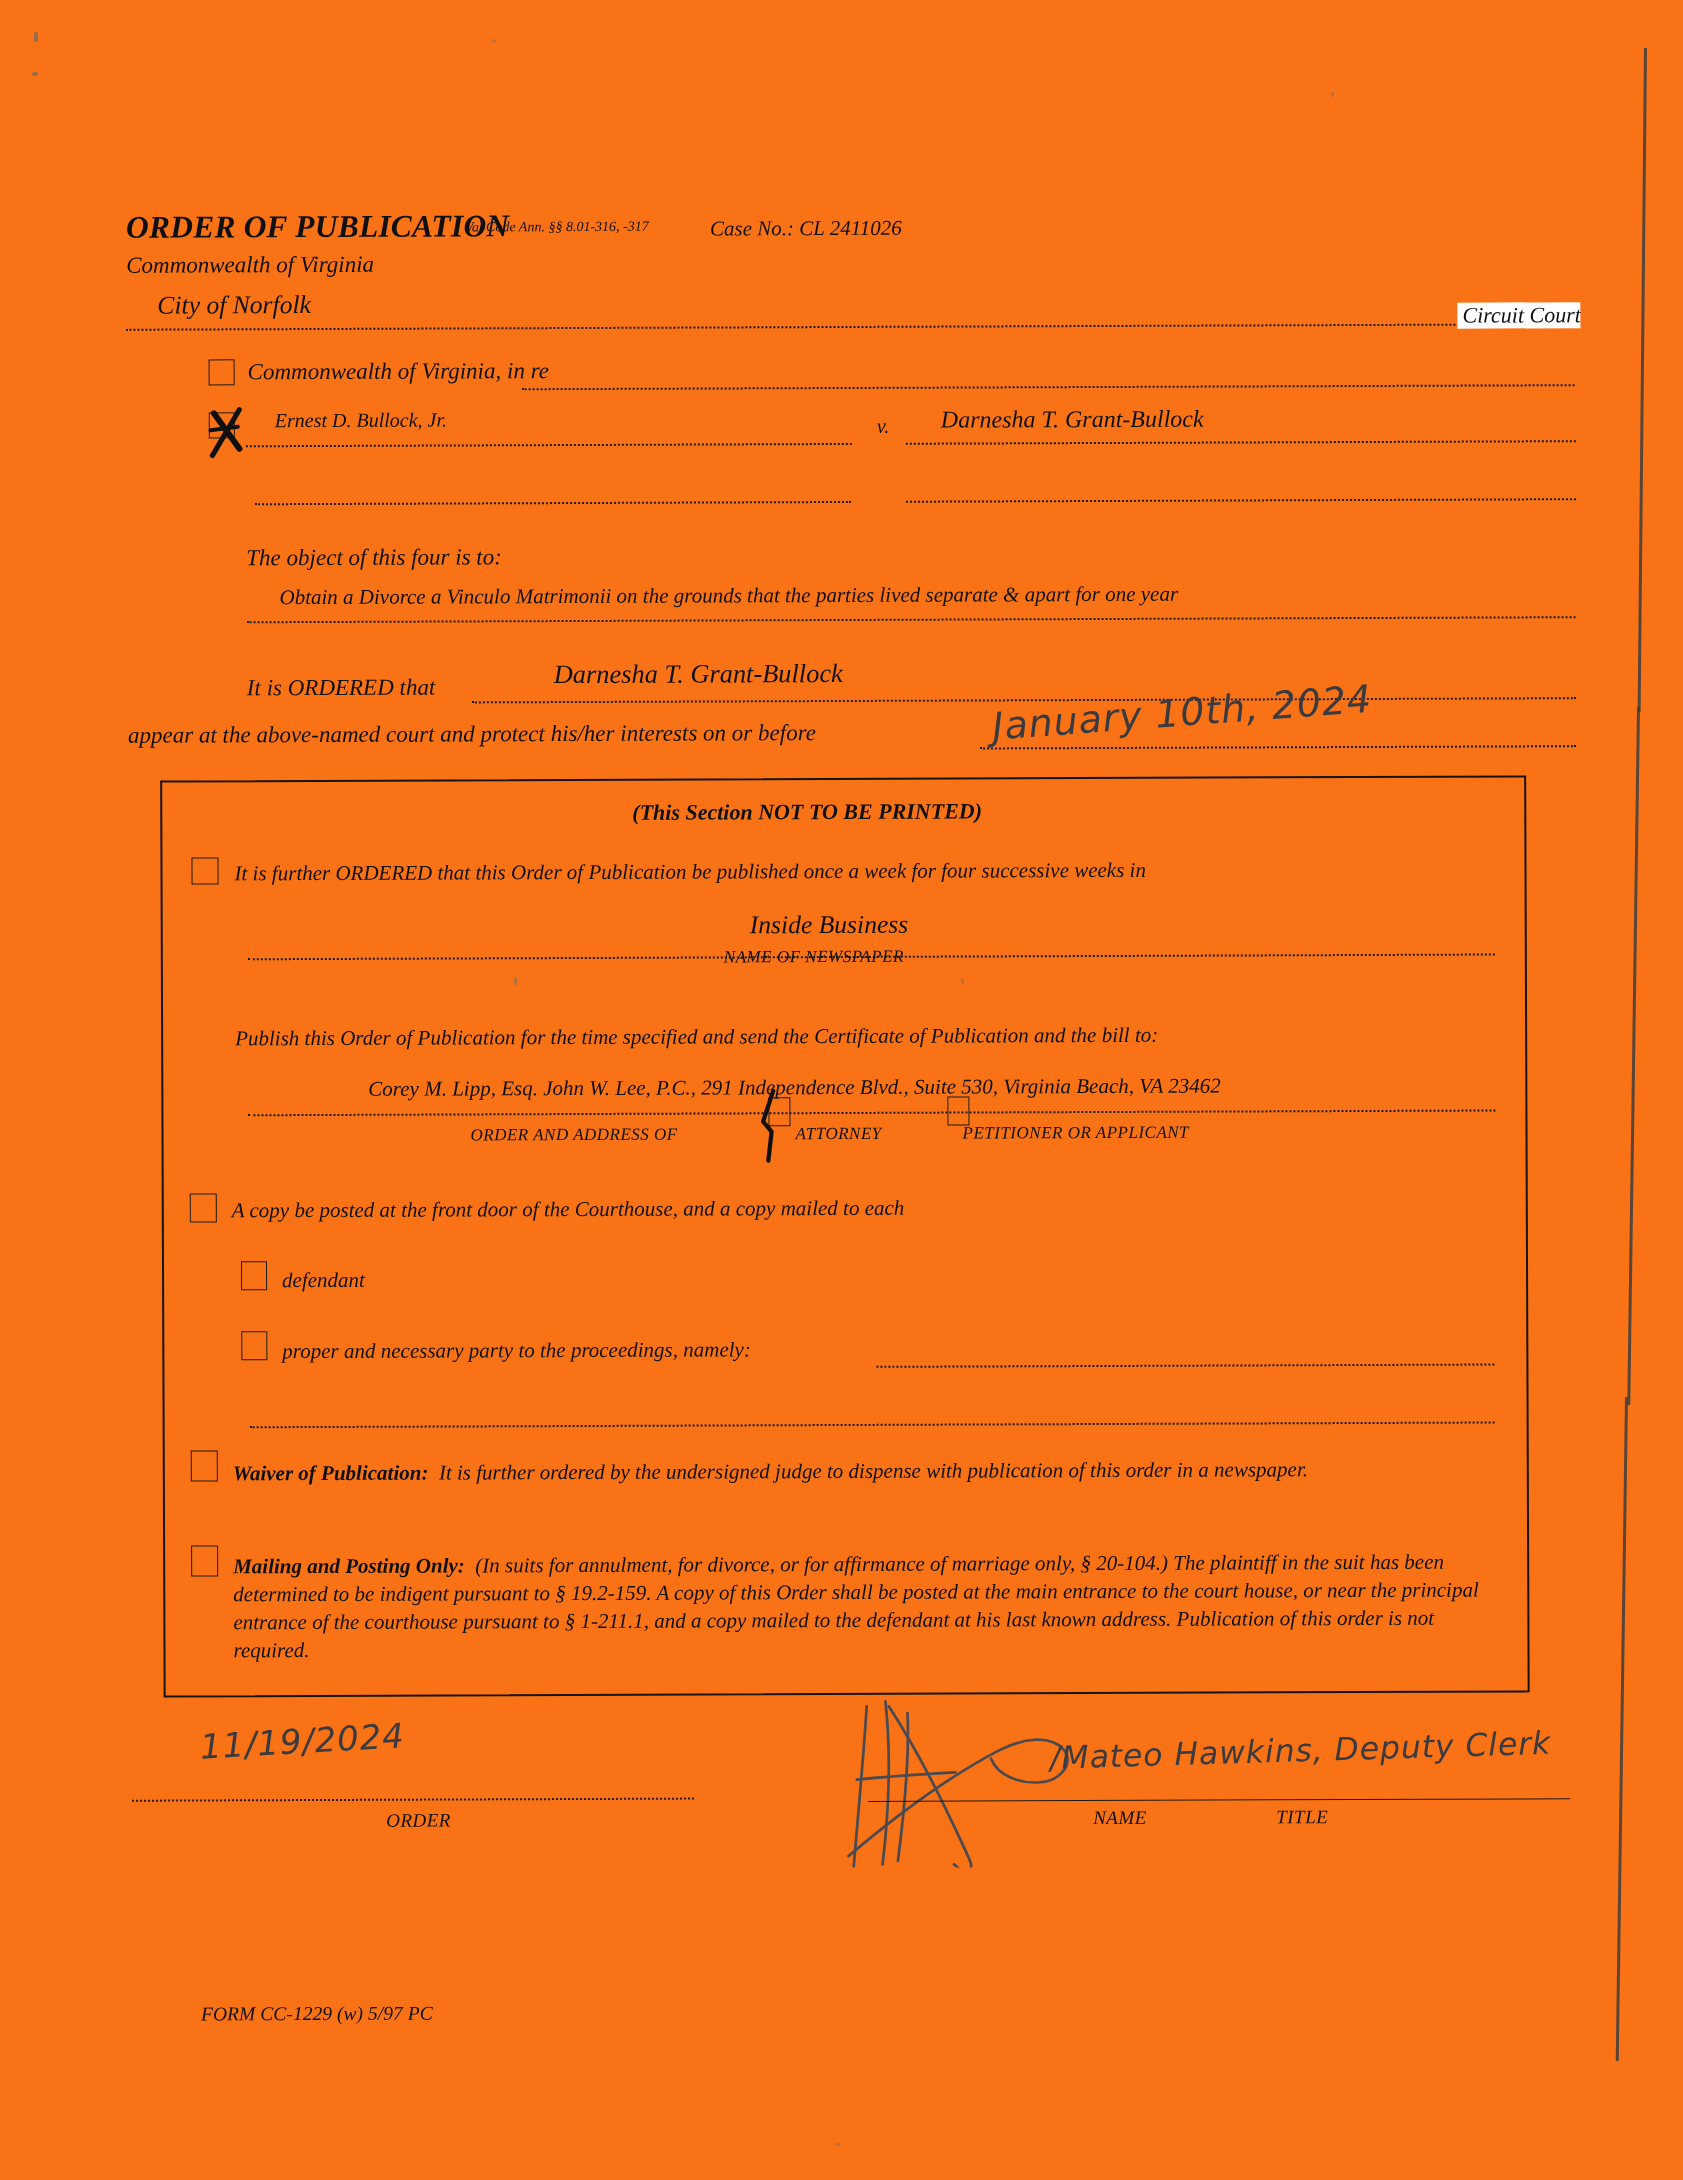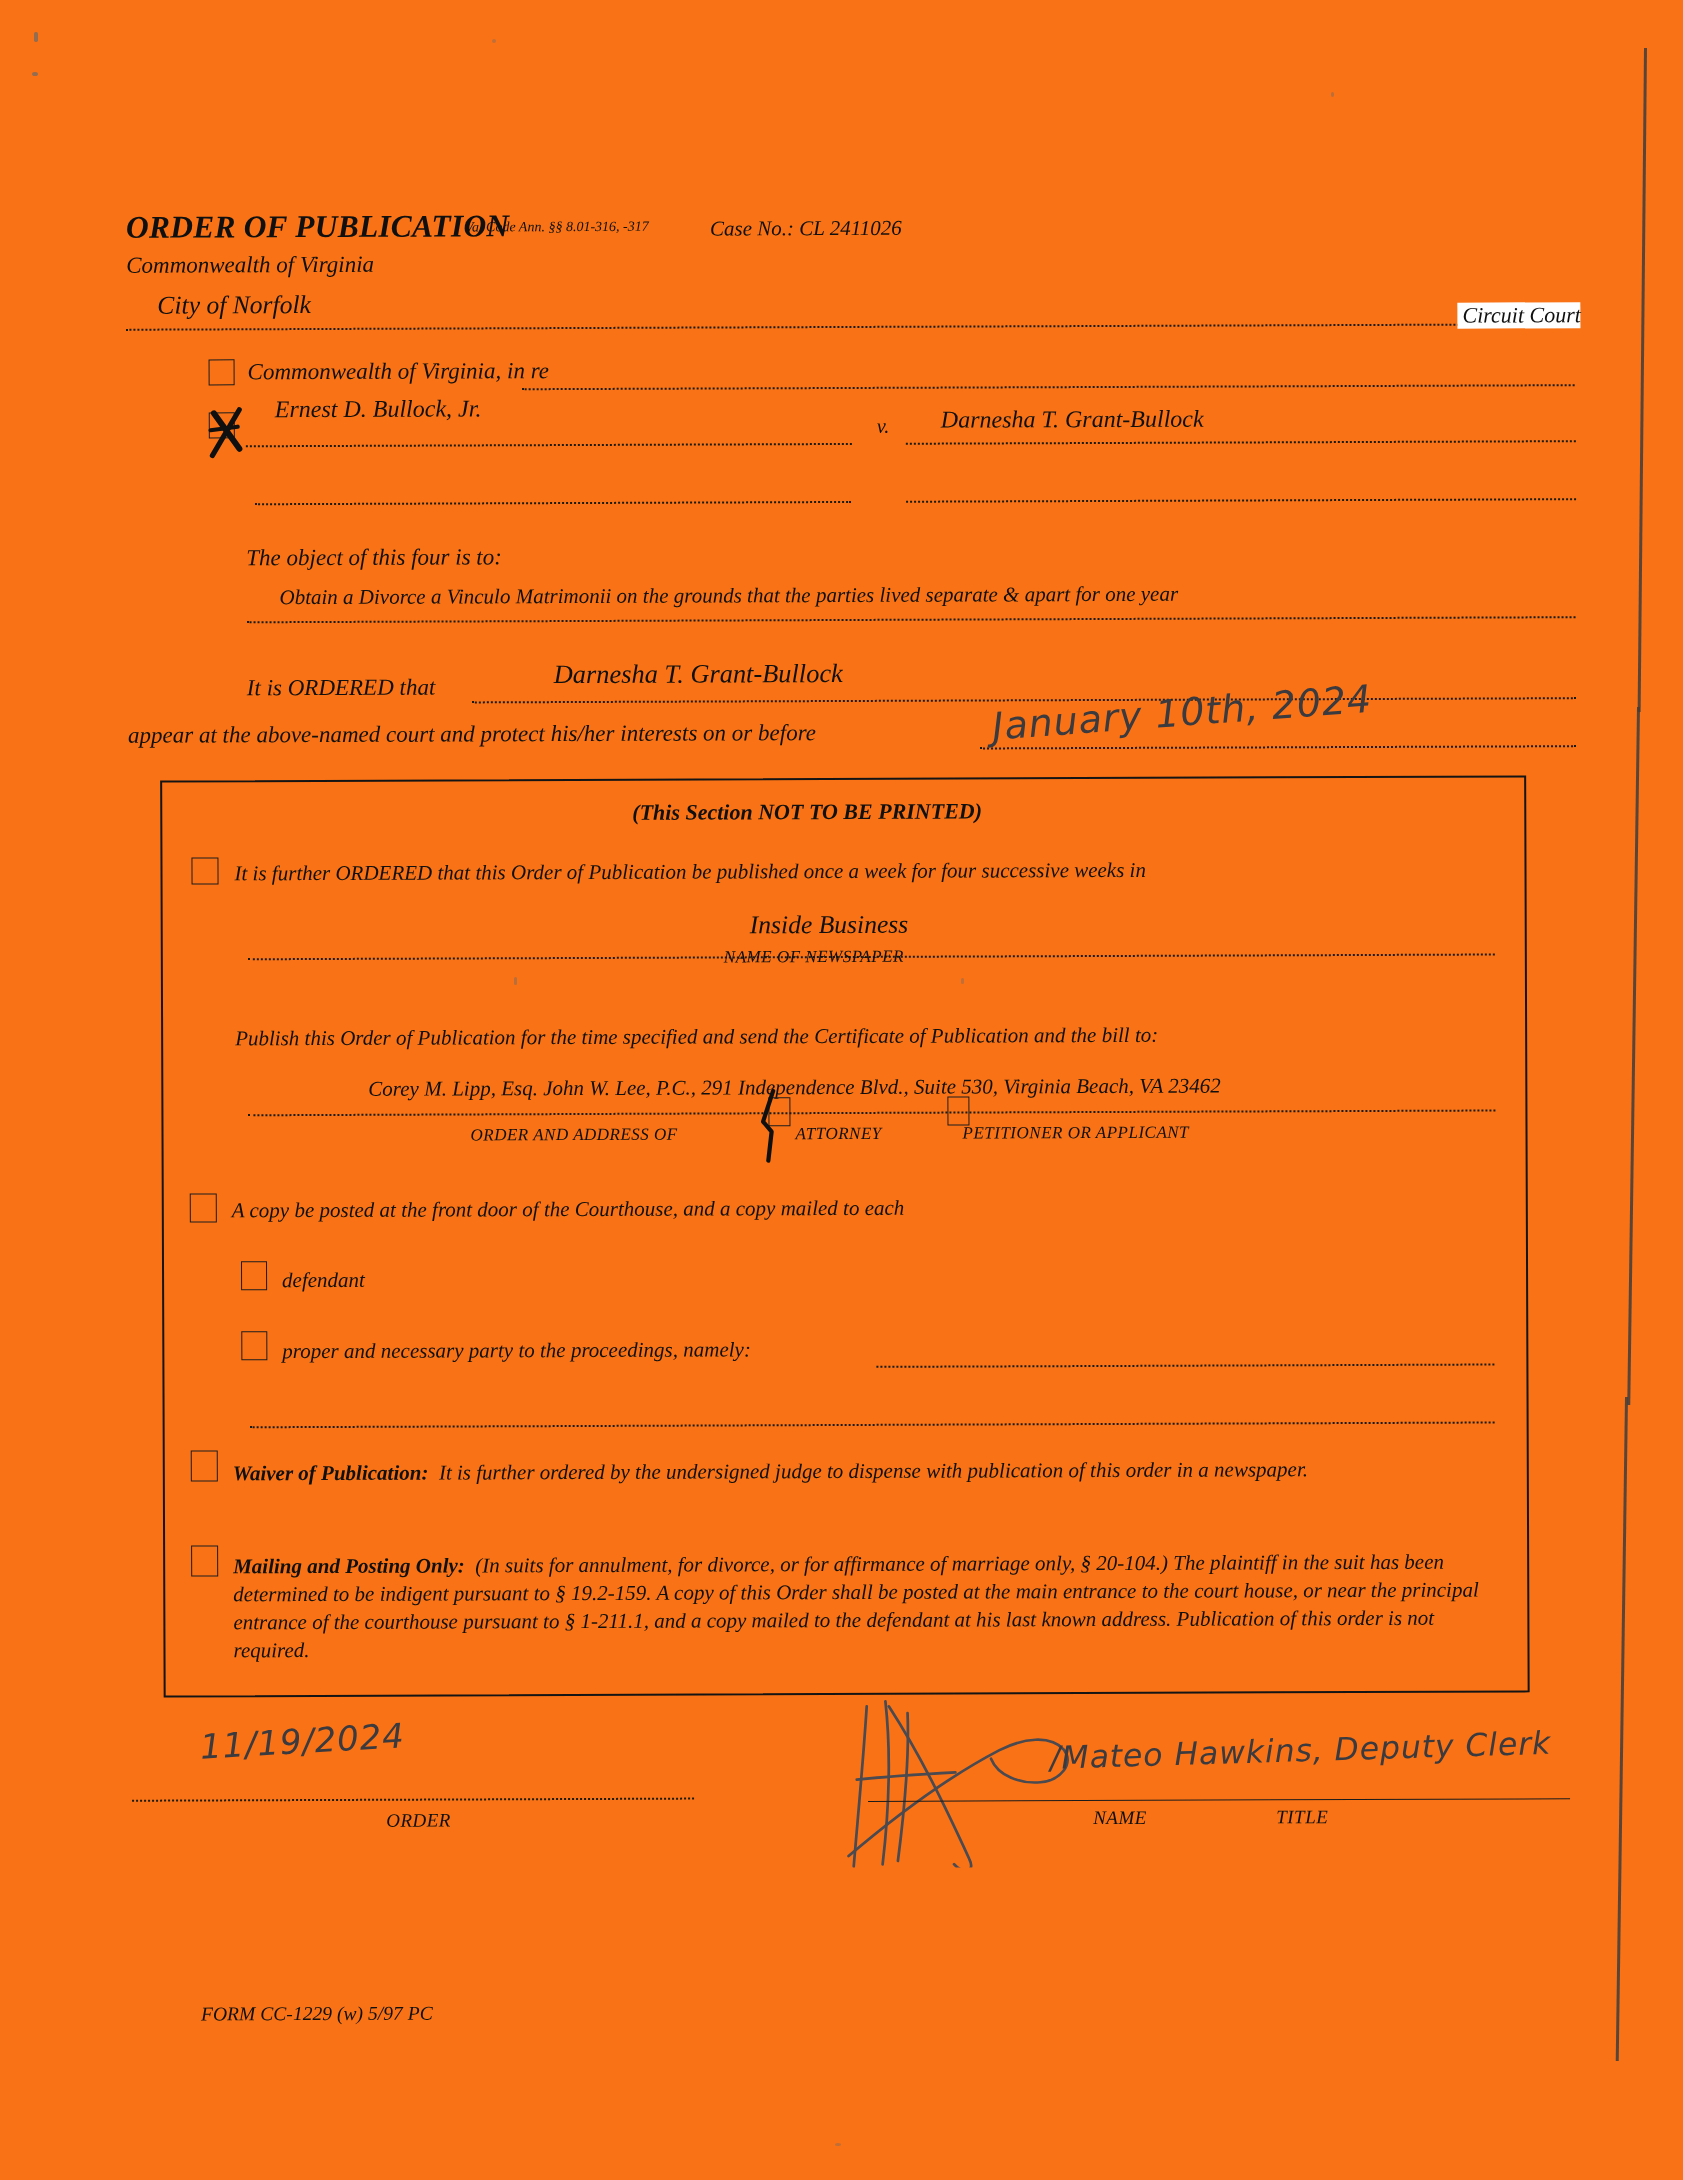--- a/index.html
+++ b/index.html
@@ -88,21 +88,21 @@
   <div class="abs t sub" style="left:247px;top:357px;">Commonwealth of Virginia, in re</div>
   <div class="dots" style="left:521px;top:387px;width:1053px;"></div>
 
   <div class="cbox" style="left:208px;top:410px;width:25.6px;height:25.6px;"></div>
   <svg class="xmark" style="left:201px;top:399px;" width="48" height="61" viewBox="0 0 56 72">
     <path d="M14 14 L44 56" stroke="#101010" stroke-width="7" fill="none" stroke-linecap="round"></path>
     <path d="M44 10 L12 64" stroke="#101010" stroke-width="6" fill="none" stroke-linecap="round"></path>
     <path d="M10 34 L42 30" stroke="#101010" stroke-width="5" fill="none" stroke-linecap="round"></path>
   </svg>
 
-  <div class="abs t" style="left:274px;top:394px;font-size:24px;">Ernest D. Bullock, Jr.</div>
+  <div class="abs t" style="left:274px;top:407px;font-size:20px;">Ernest D. Bullock, Jr.</div>
   <div class="dots" style="left:245px;top:443px;width:606px;"></div>
 
   <div class="abs t" style="left:876px;top:415px;font-size:20.4px;">v.</div>
 
   <div class="abs t" style="left:940px;top:407px;font-size:24px;">Darnesha T. Grant-Bullock</div>
   <div class="dots" style="left:905px;top:443px;width:670px;"></div>
 
   <div class="dots" style="left:254px;top:501px;width:596px;"></div>
   <div class="dots" style="left:905px;top:501px;width:670px;"></div>
 

